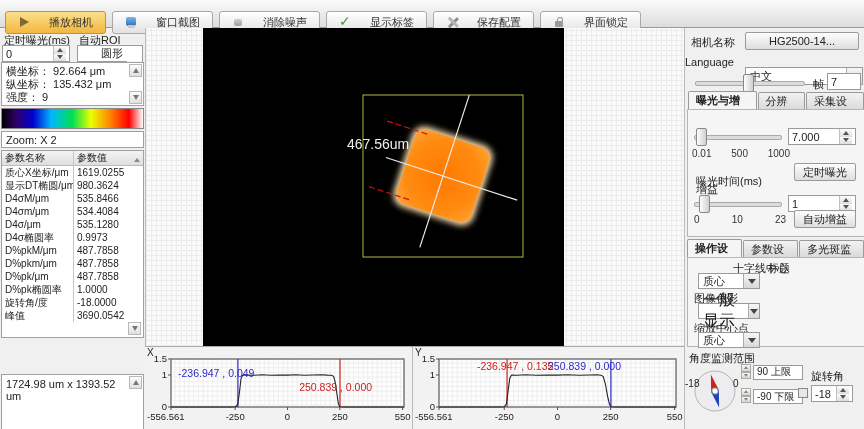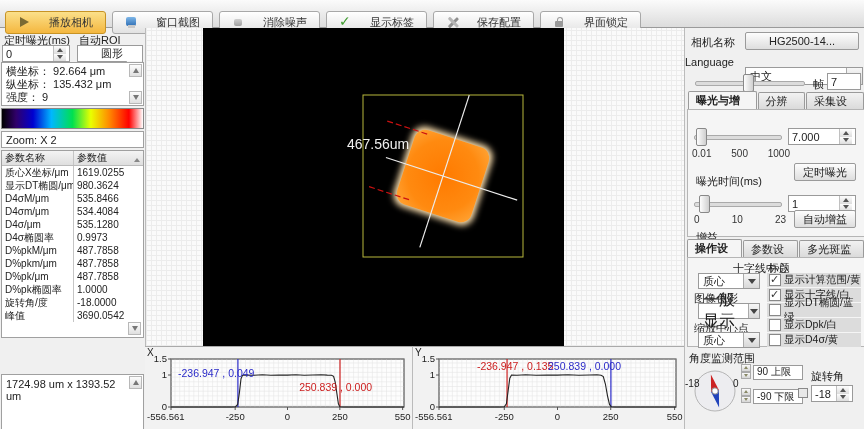--- a/index.html
+++ b/index.html
@@ -460,21 +460,21 @@
           </span>
       </div>
       <div class="scale" style="left:4px;top:38px;width:98px;">
         <span>0.01</span>
           <span>500</span>
           <span>1000</span>
       </div>
       <div class="box pushbtn" style="left:106px;top:53px;width:62px;height:18px;">
         <span>定时曝光</span>
       </div>
-      <div class="lbl" style="left:8px;top:72px;margin-top:48px;">增益</div>
+      <div class="lbl" style="left:8px;top:72px;">增益</div>
       <div class="slider" style="left:6px;top:84px;width:88px;">
         <div class="track"></div>
         <div class="handle" style="left:5px;"></div>
       </div>
       <div class="box inputbox" style="left:100px;top:85px;width:68px;height:17px;">
         <span>1</span>
         <span class="spin">
             <span class="up"></span>
             <span class="dn"></span>
           </span>
@@ -504,42 +504,20 @@
       <div class="box ddown" style="left:10px;top:45px;width:62px;height:16px;">
         <span style="font-size:16px;">一般显示</span>
           <span class="ddbtn"></span>
       </div>
       <div class="lbl" style="left:6px;top:63px;">缩放中心点</div>
       <div class="box ddown" style="left:10px;top:74px;width:62px;height:16px;">
         <span>质心</span>
           <span class="ddbtn"></span>
       </div>
       <div class="lbl" style="left:80px;top:3px;">标题</div>
-      <div class="box" style="left:79px;top:15px;width:94px;" id="chklist">
-          <div class="chkrow">
-            <span class="chk on"></span>
-            <span>显示计算范围/黄</span>
-          </div>
-          <div class="chkrow">
-            <span class="chk on"></span>
-            <span>显示十字线/白</span>
-          </div>
-          <div class="chkrow">
-            <span class="chk"></span>
-            <span>显示DT椭圆/蓝绿</span>
-          </div>
-          <div class="chkrow">
-            <span class="chk"></span>
-            <span>显示Dpk/白</span>
-          </div>
-          <div class="chkrow">
-            <span class="chk"></span>
-            <span>显示D4σ/黄</span>
-          </div>
-        </div>
     </div>
 
     <div class="lbl" style="left:4px;top:323px;">角度监测范围</div>
     <svg class="box" style="left:6px;top:336px;" width="46" height="50">
       <circle cx="24" cy="27" r="20" fill="#ededf0" stroke="#b5b5b5"></circle>
       <g transform="translate(24,27) rotate(-14)">
         <polygon points="0,-17 4,0 -4,0" fill="#cc2222"></polygon>
         <polygon points="0,17 4,0 -4,0" fill="#2244bb"></polygon>
         <circle cx="0" cy="0" r="3" fill="#fff" stroke="#999"></circle>
       </g>

